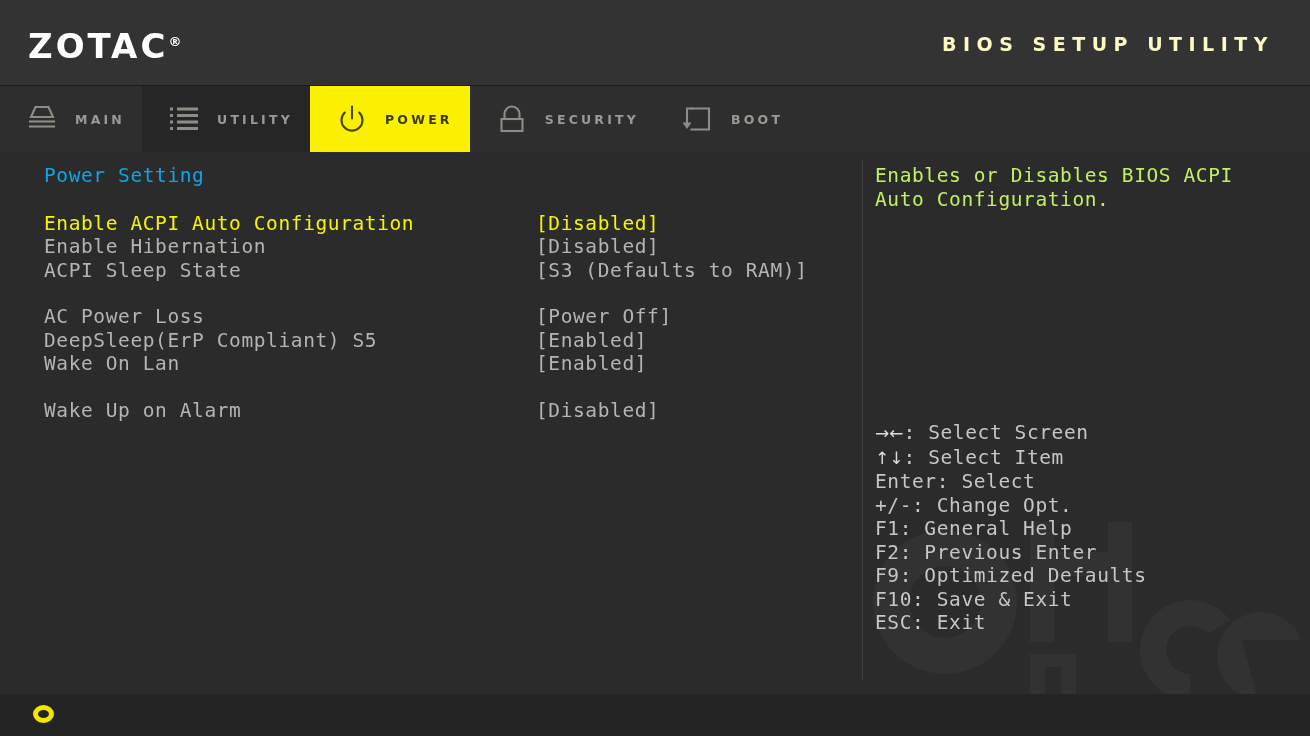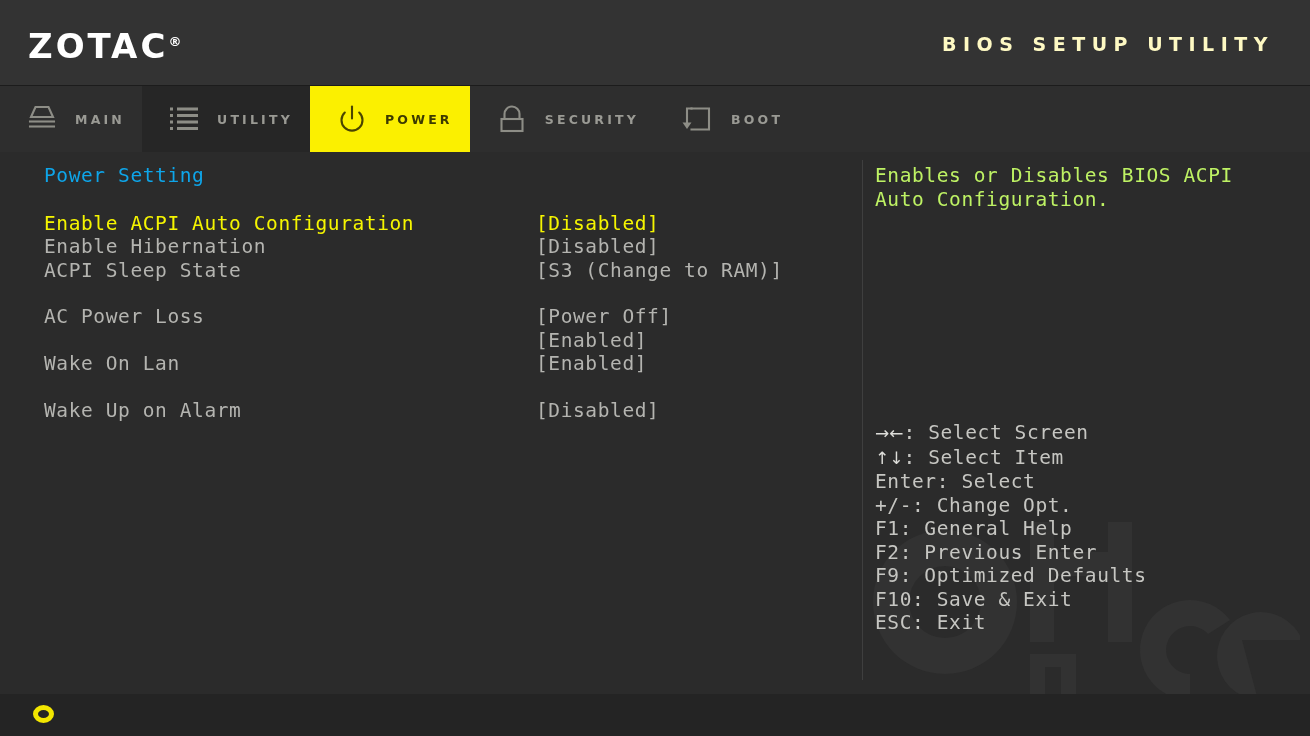--- a/index.html
+++ b/index.html
@@ -308,25 +308,25 @@
       <circle cx="85" cy="80" r="36" fill="#2b2b2b"></circle>
       <rect x="185" y="145" width="16" height="33" fill="#2b2b2b"></rect>
     </svg>
 
     <div id="leftpane">
       <div class="section-title">Power Setting</div>
       <div id="opt-groups">
           <div class="opt-group">
             <div class="opt-row selected"><span class="opt-name">Enable ACPI Auto Configuration</span><span class="opt-val">[Disabled]</span></div>
             <div class="opt-row"><span class="opt-name">Enable Hibernation</span><span class="opt-val">[Disabled]</span></div>
-            <div class="opt-row"><span class="opt-name">ACPI Sleep State</span><span class="opt-val">[S3 (Change to RAM)]</span></div>
+            <div class="opt-row"><span class="opt-name">ACPI Sleep State</span><span class="opt-val">[S3 (Defaults to RAM)]</span></div>
           </div>
           <div class="opt-group">
             <div class="opt-row"><span class="opt-name">AC Power Loss</span><span class="opt-val">[Power Off]</span></div>
-            <div class="opt-row"><span class="opt-val">[Enabled]</span></div>
+            <div class="opt-row"><span class="opt-name">DeepSleep(ErP Compliant) S5</span><span class="opt-val">[Enabled]</span></div>
             <div class="opt-row"><span class="opt-name">Wake On Lan</span><span class="opt-val">[Enabled]</span></div>
           </div>
           <div class="opt-group">
             <div class="opt-row"><span class="opt-name">Wake Up on Alarm</span><span class="opt-val">[Disabled]</span></div>
           </div>
         </div>
     </div>
 
     <div id="rightpane">
       <div id="help-lines">

